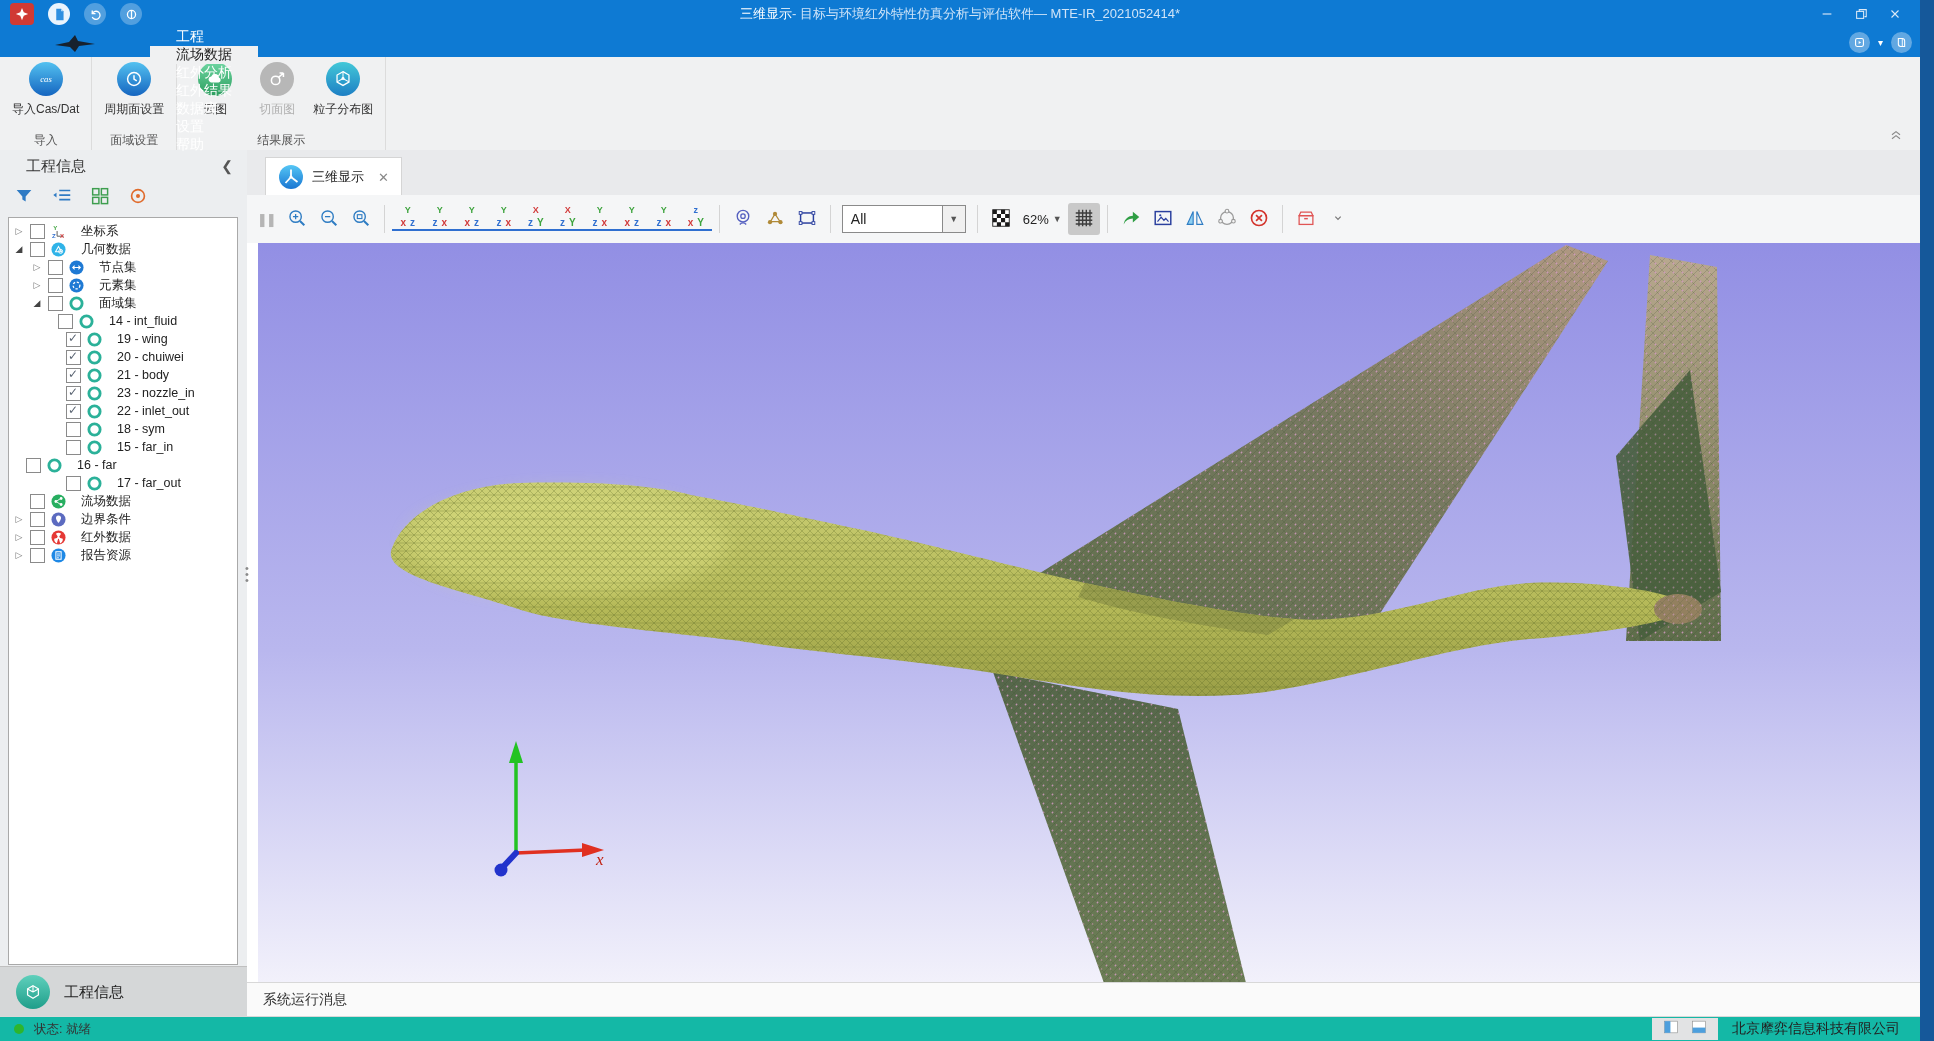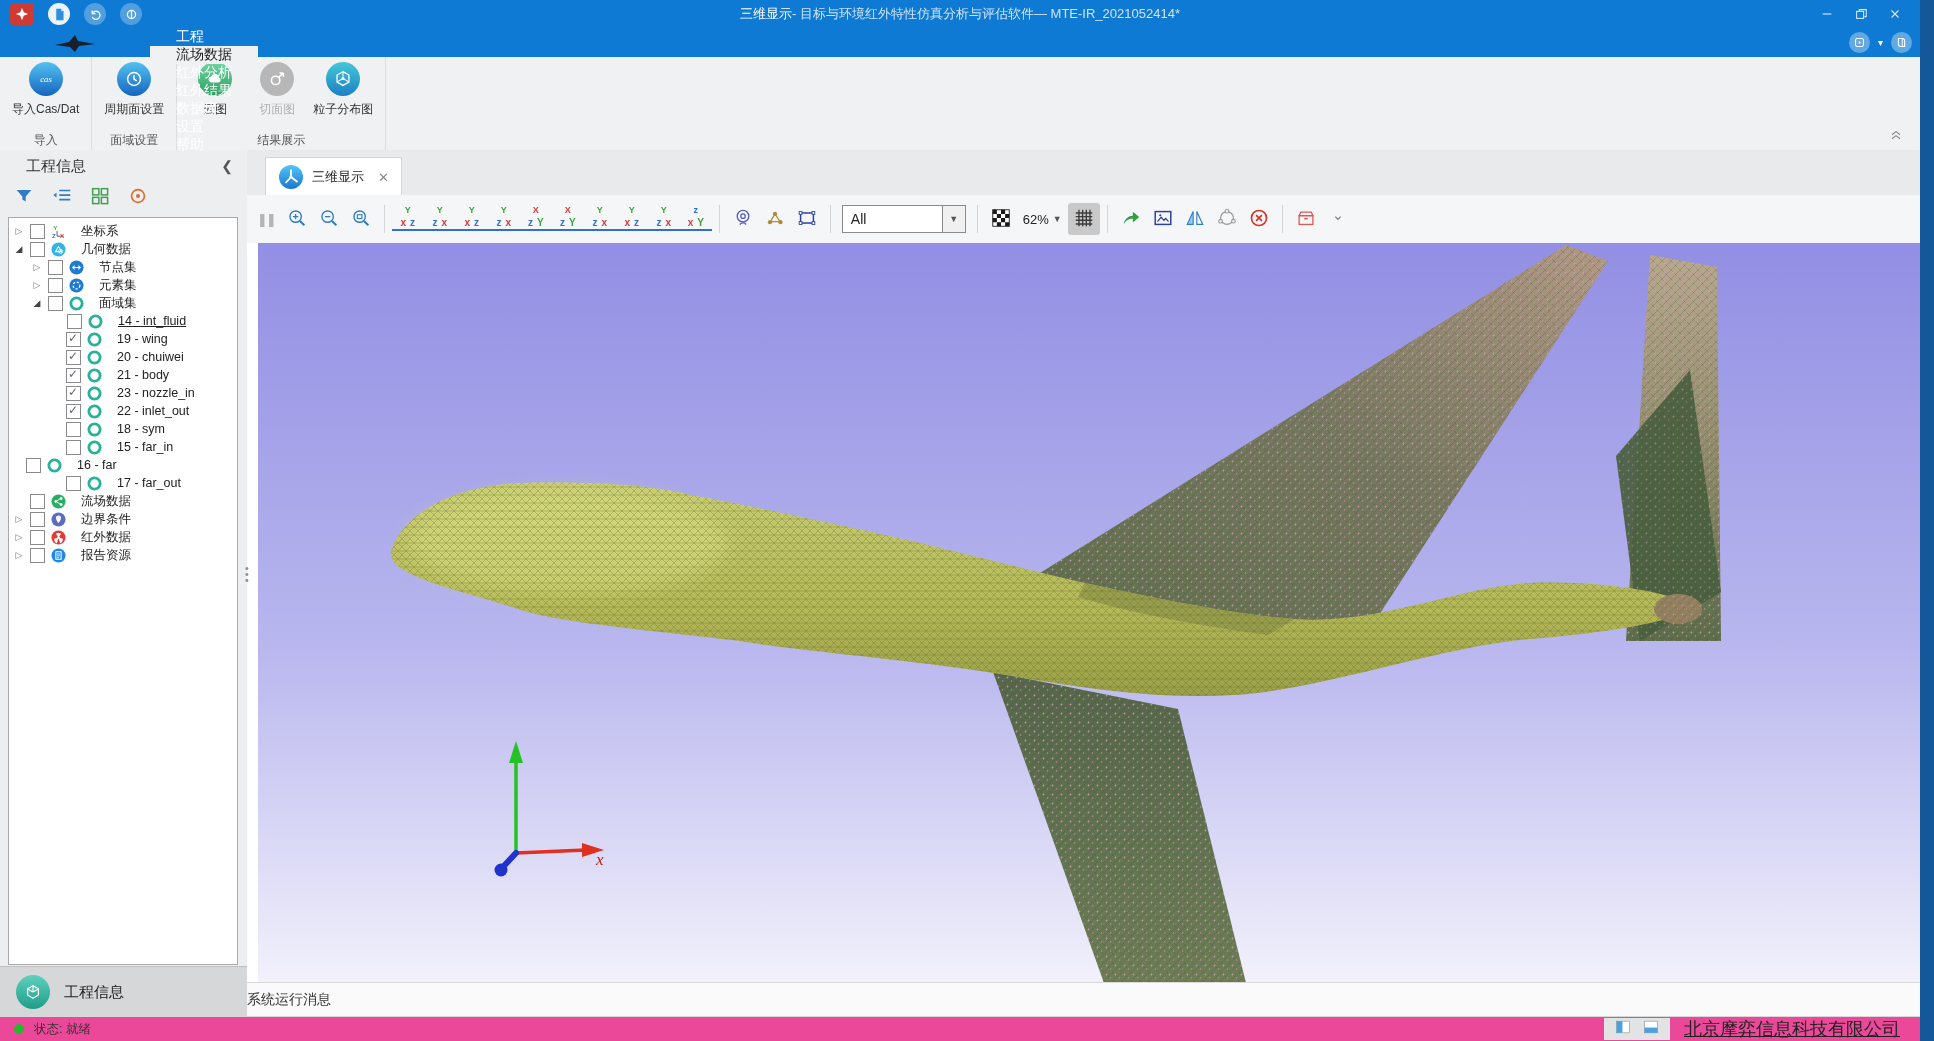--- a/index.html
+++ b/index.html
@@ -91,31 +91,31 @@
           font-size:10px;font-weight:bold;border-bottom:2px solid #2f6fd0;padding-bottom:1px;}
   .vcombo{width:122px;height:26px;border:1px solid #8a8a8a;background:#fff;display:flex;align-items:center;
           margin:0 4px;cursor:pointer;}
   .vcombo .vval{flex:1;padding-left:8px;font-size:14px;color:#222;}
   .vcombo .varrow{width:22px;height:100%;border-left:1px solid #8a8a8a;background:#f0f0f0;
                   display:flex;align-items:center;justify-content:center;color:#555;font-size:9px;}
   .vzoom{display:flex;align-items:center;gap:4px;font-size:13px;color:#222;padding:0 6px;cursor:pointer;}
   .vzoom .zcaret{font-size:9px;color:#555;}
   .canvas3d{position:absolute;left:11px;top:93px;width:1662px;height:740px;}
   .msgbar{position:absolute;left:0;right:0;bottom:0;height:34px;background:#fafafa;border-top:1px solid #d8d8d8;
-          display:flex;align-items:center;font-size:14px;color:#333;}
+          display:flex;align-items:center;padding-left:16px;font-size:14px;color:#333;}
   .splitter-grip{position:absolute;left:243px;top:565px;width:8px;height:40px;z-index:5;color:#8a8a8a;
                  font-size:11px;line-height:6px;text-align:center;cursor:col-resize;}
   
-  .statusbar{position:absolute;left:0;bottom:0;width:1920px;height:24px;background:#ec4899;
+  .statusbar{position:absolute;left:0;bottom:0;width:1920px;height:24px;background:#14b8a6;
              border-top:1px solid #d8d8d8;display:flex;align-items:center;z-index:20;}
   .st-dot{width:10px;height:10px;border-radius:50%;background:#2db52d;margin-left:14px;}
   .st-label{margin-left:10px;font-size:12.5px;color:#333;}
   .st-right{position:absolute;right:20px;display:flex;align-items:center;gap:14px;}
   .st-icons{display:flex;gap:10px;background:#e2e3e4;padding:2px 10px;align-items:center;}
-  .st-company{font-size:18px;color:#222;text-decoration:underline;}
+  .st-company{font-size:14px;color:#222;}
   .right-strip{position:absolute;right:0;top:0;width:14px;height:1041px;background:#15589a;z-index:40;}
 </style>
 </head>
 <body>
 
 <div class="titlebar">
   <div class="qat">
     <div class="app-logo">
       <svg viewBox="0 0 16 16" width="14" height="14">
           <path d="M8 1l2 5 5 2-5 2-2 5-2-5-5-2 5-2z" fill="#fff"></path>
@@ -347,21 +347,21 @@
       <div class="trow" style="padding-left: 22px;">
         <span class="texp open">◢</span>
         <span class="tcheck"></span>
         <span class="ticon">
           <svg viewBox="0 0 16 16" width="15" height="15">
             <circle cx="8" cy="8" r="6" fill="#fff" stroke="#2bb199" stroke-width="3"></circle>
           </svg>
         </span>
         <span class="tlabel">面域集</span>
       </div>
-      <div class="trow" style="padding-left: 41px; text-decoration: underline;">
+      <div class="trow" style="padding-left: 32px;">
         <span class="texp"></span>
         <span class="tcheck"></span>
         <span class="ticon">
           <svg viewBox="0 0 16 16" width="15" height="15">
             <circle cx="8" cy="8" r="6" fill="#fff" stroke="#2bb199" stroke-width="3"></circle>
           </svg>
         </span>
         <span class="tlabel">14 - int_fluid</span>
       </div>
       <div class="trow" style="padding-left: 40px;">

